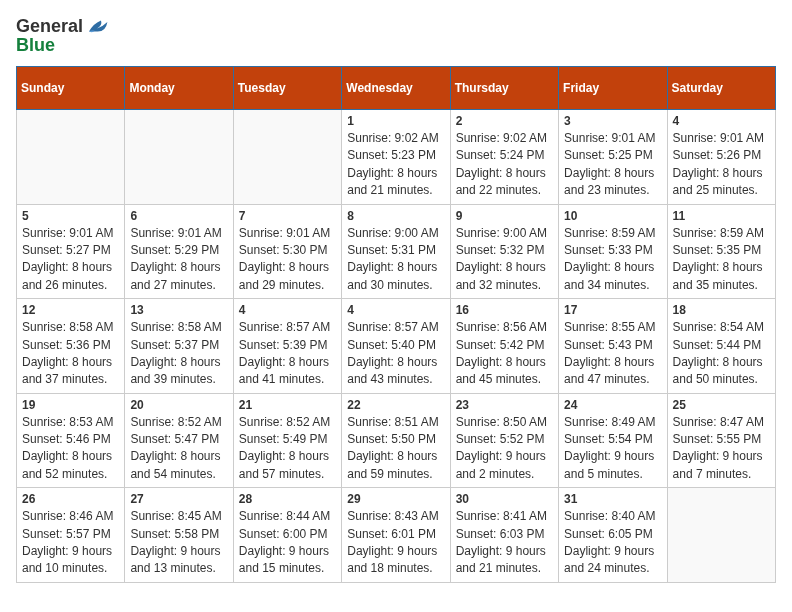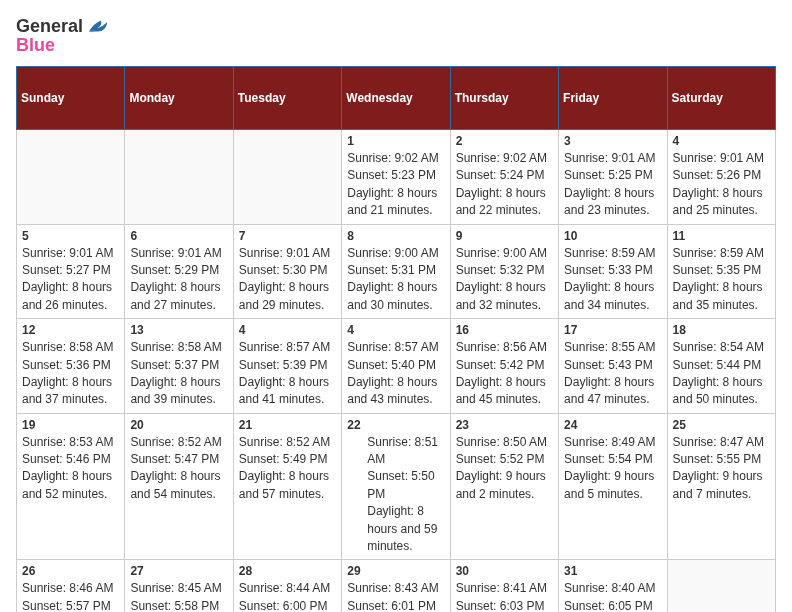--- a/index.html
+++ b/index.html
@@ -23,21 +23,21 @@
     }
     .logo-text-general {
       font-size: 18px;
       font-weight: bold;
       color: #333;
       line-height: 1;
     }
     .logo-text-blue {
       font-size: 18px;
       font-weight: bold;
-      color: #ec4899;
+      color: #15803d;
       line-height: 1;
     }
     .logo-icon {
       width: 24px;
       height: 20px;
       margin-left: 2px;
     }
     .title-block {
       text-align: right;
     }
@@ -49,25 +49,25 @@
     .location-title {
       font-size: 14px;
       color: #555;
     }
     .calendar {
       width: 100%;
       border-collapse: collapse;
       border: 1px solid #ccc;
     }
     .calendar th {
-      background: #7f1d1d;
+      background: #c2410c;
       color: #fff;
       font-size: 12px;
       font-weight: bold;
-      padding: 24px 4px;
+      padding: 14px 4px;
       text-align: left;
       border: 1px solid #2e6da4;
     }
     .calendar td {
       vertical-align: top;
       border: 1px solid #ccc;
       padding: 4px 5px;
       font-size: 10.5px;
       color: #333;
       background: #fff;
@@ -253,21 +253,21 @@
 Daylight: 8 hours and 54 minutes.</div>
         </td>
         <td>
           <div class="day-number">21</div>
           <div class="day-info" style="white-space: pre-line;">Sunrise: 8:52 AM
 Sunset: 5:49 PM
 Daylight: 8 hours and 57 minutes.</div>
         </td>
         <td>
           <div class="day-number">22</div>
-          <div class="day-info" style="white-space: pre-line; margin-left: 20px;">Sunrise: 8:51 AM
+          <div class="day-info" style="white-space: pre-line;">Sunrise: 8:51 AM
 Sunset: 5:50 PM
 Daylight: 8 hours and 59 minutes.</div>
         </td>
         <td>
           <div class="day-number">23</div>
           <div class="day-info" style="white-space: pre-line;">Sunrise: 8:50 AM
 Sunset: 5:52 PM
 Daylight: 9 hours and 2 minutes.</div>
         </td>
         <td>

